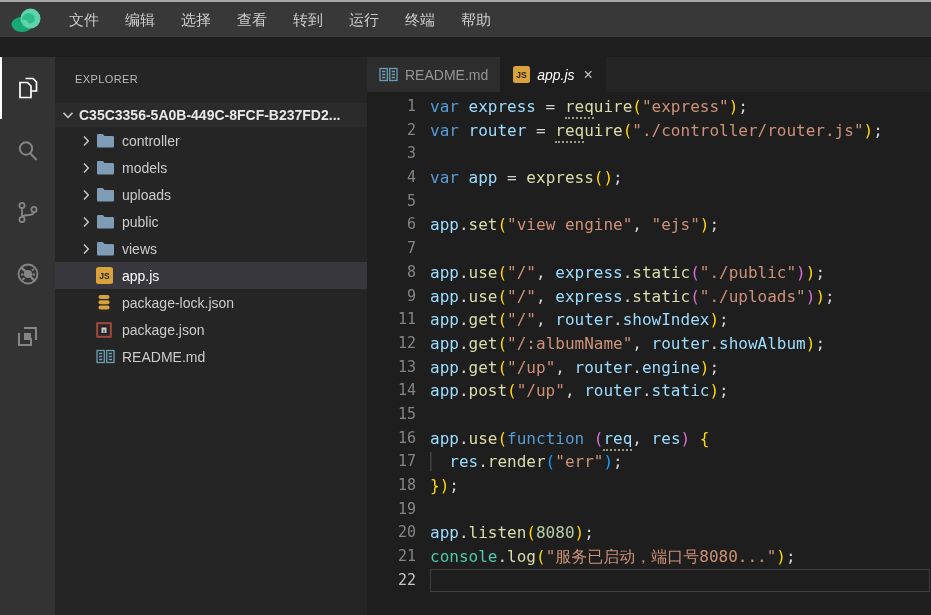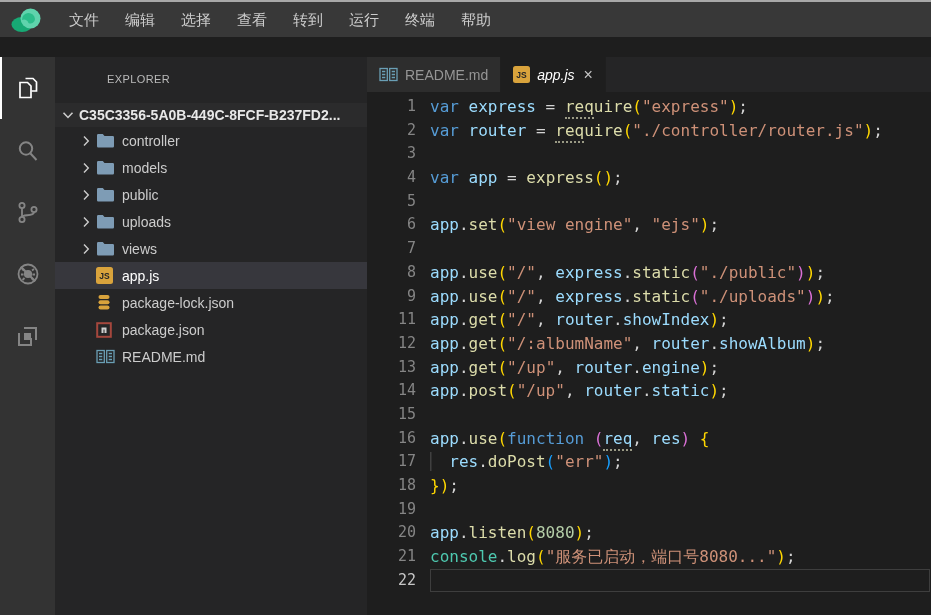--- a/index.html
+++ b/index.html
@@ -11,21 +11,21 @@
   .menubar{ height:35px; background:#383838; display:flex; align-items:center; flex:none; }
   .logo{ width:32px; height:26px; margin:0 13px 0 11px; flex:none; }
   .menu-item{ color:#cccccc; font-size:15px; padding:0 13px; height:35px; line-height:35px; }
   
   .main{ flex:1; display:flex; min-height:0; }
   .activitybar{ width:55px; background:#333333; flex:none; display:flex; flex-direction:column; }
   .act-item{ width:55px; height:62px; display:flex; align-items:center; justify-content:center; }
   .act-item.active{ box-shadow:inset 2px 0 0 #ffffff; }
   
   .sidebar{ width:312px; background:#252526; flex:none; color:#cccccc; overflow:hidden; }
-  .sidebar-title{ font-size:11px; letter-spacing:.4px; color:#bbbbbb; padding:16px 0 0 20px; height:46px;margin-left:32px; }
+  .sidebar-title{ font-size:11px; letter-spacing:.4px; color:#bbbbbb; padding:16px 0 0 20px; height:46px; }
   .root-row{ height:24px; background:#2b2b2c; display:flex; align-items:center; padding-left:4px;
              color:#e8e8e8; font-weight:bold; font-size:14px; white-space:nowrap; overflow:hidden; }
   .root-row svg{ flex:none; margin-right:2px; }
   .tree-row{ height:27px; display:flex; align-items:center; font-size:14px; padding-left:23px; white-space:nowrap; }
   .tree-row .chev{ width:18px; flex:none; display:flex; align-items:center; }
   .tree-row .ficon{ width:26px; flex:none; display:flex; align-items:center; }
   .tree-row.file{ padding-left:41px; }
   .tree-row.selected{ background:#37373d; color:#ffffff; }
   
   .editor{ flex:1; display:flex; flex-direction:column; min-width:0; background:#1e1e1e; }
@@ -154,34 +154,34 @@
             <span class="chev">
       <svg width="16" height="16" viewBox="0 0 16 16">
                 <polyline points="6,3.5 10.3,8 6,12.5" fill="none" stroke="#cccccc" stroke-width="1.4"></polyline>
               </svg>
             </span>
     <span class="ficon">
               <svg width="19" height="15" viewBox="0 0 19 15">
                 <path d="M1 2.2 a1.2 1.2 0 0 1 1.2 -1.2 h4.6 l1.7 2.1 h8.3 a1.2 1.2 0 0 1 1.2 1.2 v9 a1.2 1.2 0 0 1 -1.2 1.2 H2.2 A1.2 1.2 0 0 1 1 13.3 z" fill="#7e9cb5"></path>
               </svg>
             </span>
+    <span>uploads</span>
+          </div>
+          <div class="tree-row">
+            <span class="chev">
+      <svg width="16" height="16" viewBox="0 0 16 16">
+                <polyline points="6,3.5 10.3,8 6,12.5" fill="none" stroke="#cccccc" stroke-width="1.4"></polyline>
+              </svg>
+            </span>
+    <span class="ficon">
+              <svg width="19" height="15" viewBox="0 0 19 15">
+                <path d="M1 2.2 a1.2 1.2 0 0 1 1.2 -1.2 h4.6 l1.7 2.1 h8.3 a1.2 1.2 0 0 1 1.2 1.2 v9 a1.2 1.2 0 0 1 -1.2 1.2 H2.2 A1.2 1.2 0 0 1 1 13.3 z" fill="#7e9cb5"></path>
+              </svg>
+            </span>
     <span>public</span>
-          </div>
-          <div class="tree-row">
-            <span class="chev">
-      <svg width="16" height="16" viewBox="0 0 16 16">
-                <polyline points="6,3.5 10.3,8 6,12.5" fill="none" stroke="#cccccc" stroke-width="1.4"></polyline>
-              </svg>
-            </span>
-    <span class="ficon">
-              <svg width="19" height="15" viewBox="0 0 19 15">
-                <path d="M1 2.2 a1.2 1.2 0 0 1 1.2 -1.2 h4.6 l1.7 2.1 h8.3 a1.2 1.2 0 0 1 1.2 1.2 v9 a1.2 1.2 0 0 1 -1.2 1.2 H2.2 A1.2 1.2 0 0 1 1 13.3 z" fill="#7e9cb5"></path>
-              </svg>
-            </span>
-    <span>uploads</span>
           </div>
           <div class="tree-row">
             <span class="chev">
       <svg width="16" height="16" viewBox="0 0 16 16">
                 <polyline points="6,3.5 10.3,8 6,12.5" fill="none" stroke="#cccccc" stroke-width="1.4"></polyline>
               </svg>
             </span>
     <span class="ficon">
               <svg width="19" height="15" viewBox="0 0 19 15">
                 <path d="M1 2.2 a1.2 1.2 0 0 1 1.2 -1.2 h4.6 l1.7 2.1 h8.3 a1.2 1.2 0 0 1 1.2 1.2 v9 a1.2 1.2 0 0 1 -1.2 1.2 H2.2 A1.2 1.2 0 0 1 1 13.3 z" fill="#7e9cb5"></path>
@@ -264,21 +264,21 @@
           <div class="code-line"><span class="num">6</span><span class="content"><span class="v">app</span><span class="p">.</span><span class="f">set</span><span class="b1">(</span><span class="s">"view engine"</span><span class="p">, </span><span class="s">"ejs"</span><span class="b1">)</span><span class="p">;</span></span></div>
           <div class="code-line"><span class="num">7</span><span class="content"></span></div>
           <div class="code-line"><span class="num">8</span><span class="content"><span class="v">app</span><span class="p">.</span><span class="f">use</span><span class="b1">(</span><span class="s">"/"</span><span class="p">, </span><span class="v">express</span><span class="p">.</span><span class="f">static</span><span class="b2">(</span><span class="s">"./public"</span><span class="b2">)</span><span class="b1">)</span><span class="p">;</span></span></div>
           <div class="code-line"><span class="num">9</span><span class="content"><span class="v">app</span><span class="p">.</span><span class="f">use</span><span class="b1">(</span><span class="s">"/"</span><span class="p">, </span><span class="v">express</span><span class="p">.</span><span class="f">static</span><span class="b2">(</span><span class="s">"./uploads"</span><span class="b2">)</span><span class="b1">)</span><span class="p">;</span></span></div>
           <div class="code-line"><span class="num">11</span><span class="content"><span class="v">app</span><span class="p">.</span><span class="f">get</span><span class="b1">(</span><span class="s">"/"</span><span class="p">, </span><span class="v">router</span><span class="p">.</span><span class="v">showIndex</span><span class="b1">)</span><span class="p">;</span></span></div>
           <div class="code-line"><span class="num">12</span><span class="content"><span class="v">app</span><span class="p">.</span><span class="f">get</span><span class="b1">(</span><span class="s">"/:albumName"</span><span class="p">, </span><span class="v">router</span><span class="p">.</span><span class="v">showAlbum</span><span class="b1">)</span><span class="p">;</span></span></div>
           <div class="code-line"><span class="num">13</span><span class="content"><span class="v">app</span><span class="p">.</span><span class="f">get</span><span class="b1">(</span><span class="s">"/up"</span><span class="p">, </span><span class="v">router</span><span class="p">.</span><span class="v">engine</span><span class="b1">)</span><span class="p">;</span></span></div>
           <div class="code-line"><span class="num">14</span><span class="content"><span class="v">app</span><span class="p">.</span><span class="f">post</span><span class="b1">(</span><span class="s">"/up"</span><span class="p">, </span><span class="v">router</span><span class="p">.</span><span class="v">static</span><span class="b1">)</span><span class="p">;</span></span></div>
           <div class="code-line"><span class="num">15</span><span class="content"></span></div>
           <div class="code-line"><span class="num">16</span><span class="content"><span class="v">app</span><span class="p">.</span><span class="f">use</span><span class="b1">(</span><span class="k">function</span><span class="p"> </span><span class="b2">(</span><span class="v u">req</span><span class="p">, </span><span class="v">res</span><span class="b2">)</span><span class="p"> </span><span class="b1">{</span></span></div>
-          <div class="code-line"><span class="num">17</span><span class="content"><span class="g">  </span><span class="v">res</span><span class="p">.</span><span class="f">doPost</span><span class="b3">(</span><span class="s">"err"</span><span class="b3">)</span><span class="p">;</span></span></div>
+          <div class="code-line"><span class="num">17</span><span class="content"><span class="g">  </span><span class="v">res</span><span class="p">.</span><span class="f">render</span><span class="b3">(</span><span class="s">"err"</span><span class="b3">)</span><span class="p">;</span></span></div>
           <div class="code-line"><span class="num">18</span><span class="content"><span class="b1">})</span><span class="p">;</span></span></div>
           <div class="code-line"><span class="num">19</span><span class="content"></span></div>
           <div class="code-line"><span class="num">20</span><span class="content"><span class="v">app</span><span class="p">.</span><span class="f">listen</span><span class="b1">(</span><span class="n">8080</span><span class="b1">)</span><span class="p">;</span></span></div>
           <div class="code-line"><span class="num">21</span><span class="content"><span class="c">console</span><span class="p">.</span><span class="f">log</span><span class="b1">(</span><span class="s">"服务已启动，端口号8080..."</span><span class="b1">)</span><span class="p">;</span></span></div>
           <div class="code-line cur"><span class="num">22</span><span class="content"></span></div>
         </div>
     </div>
   </div>
 
 </div>

